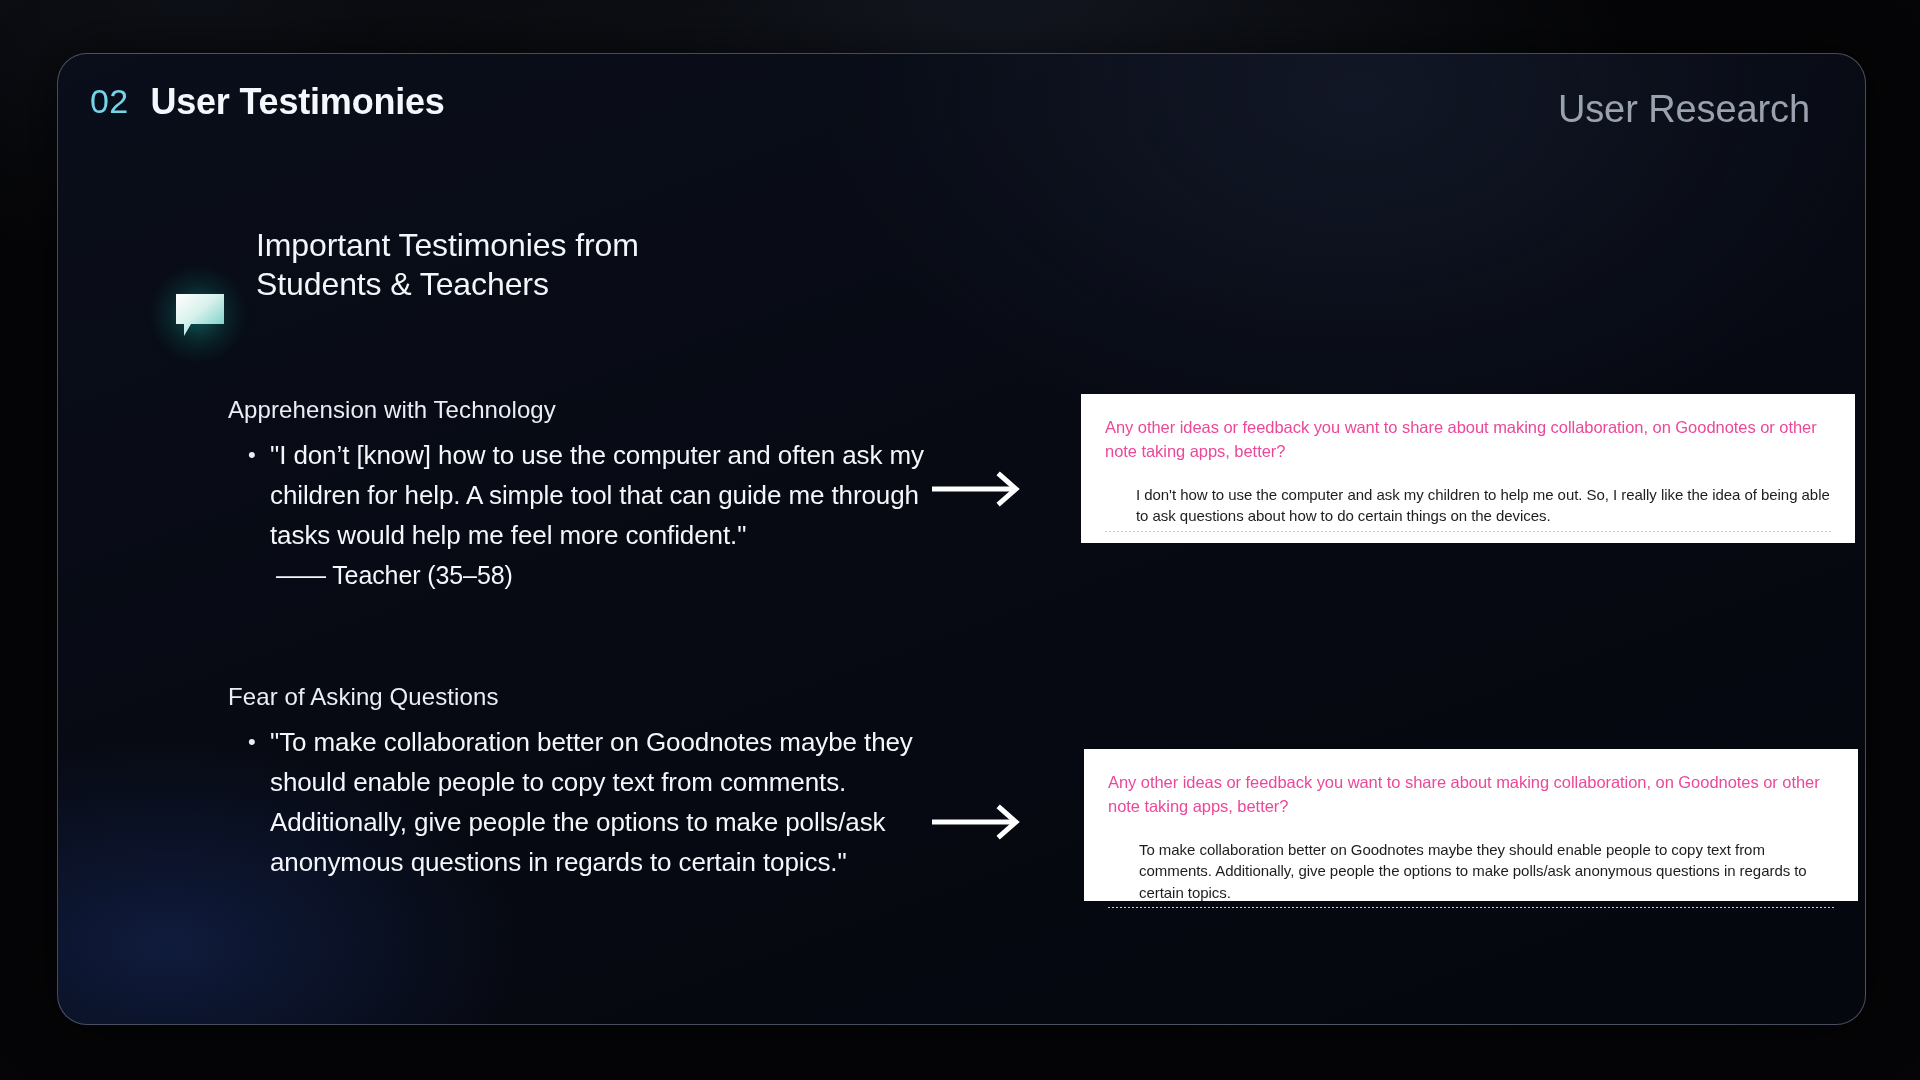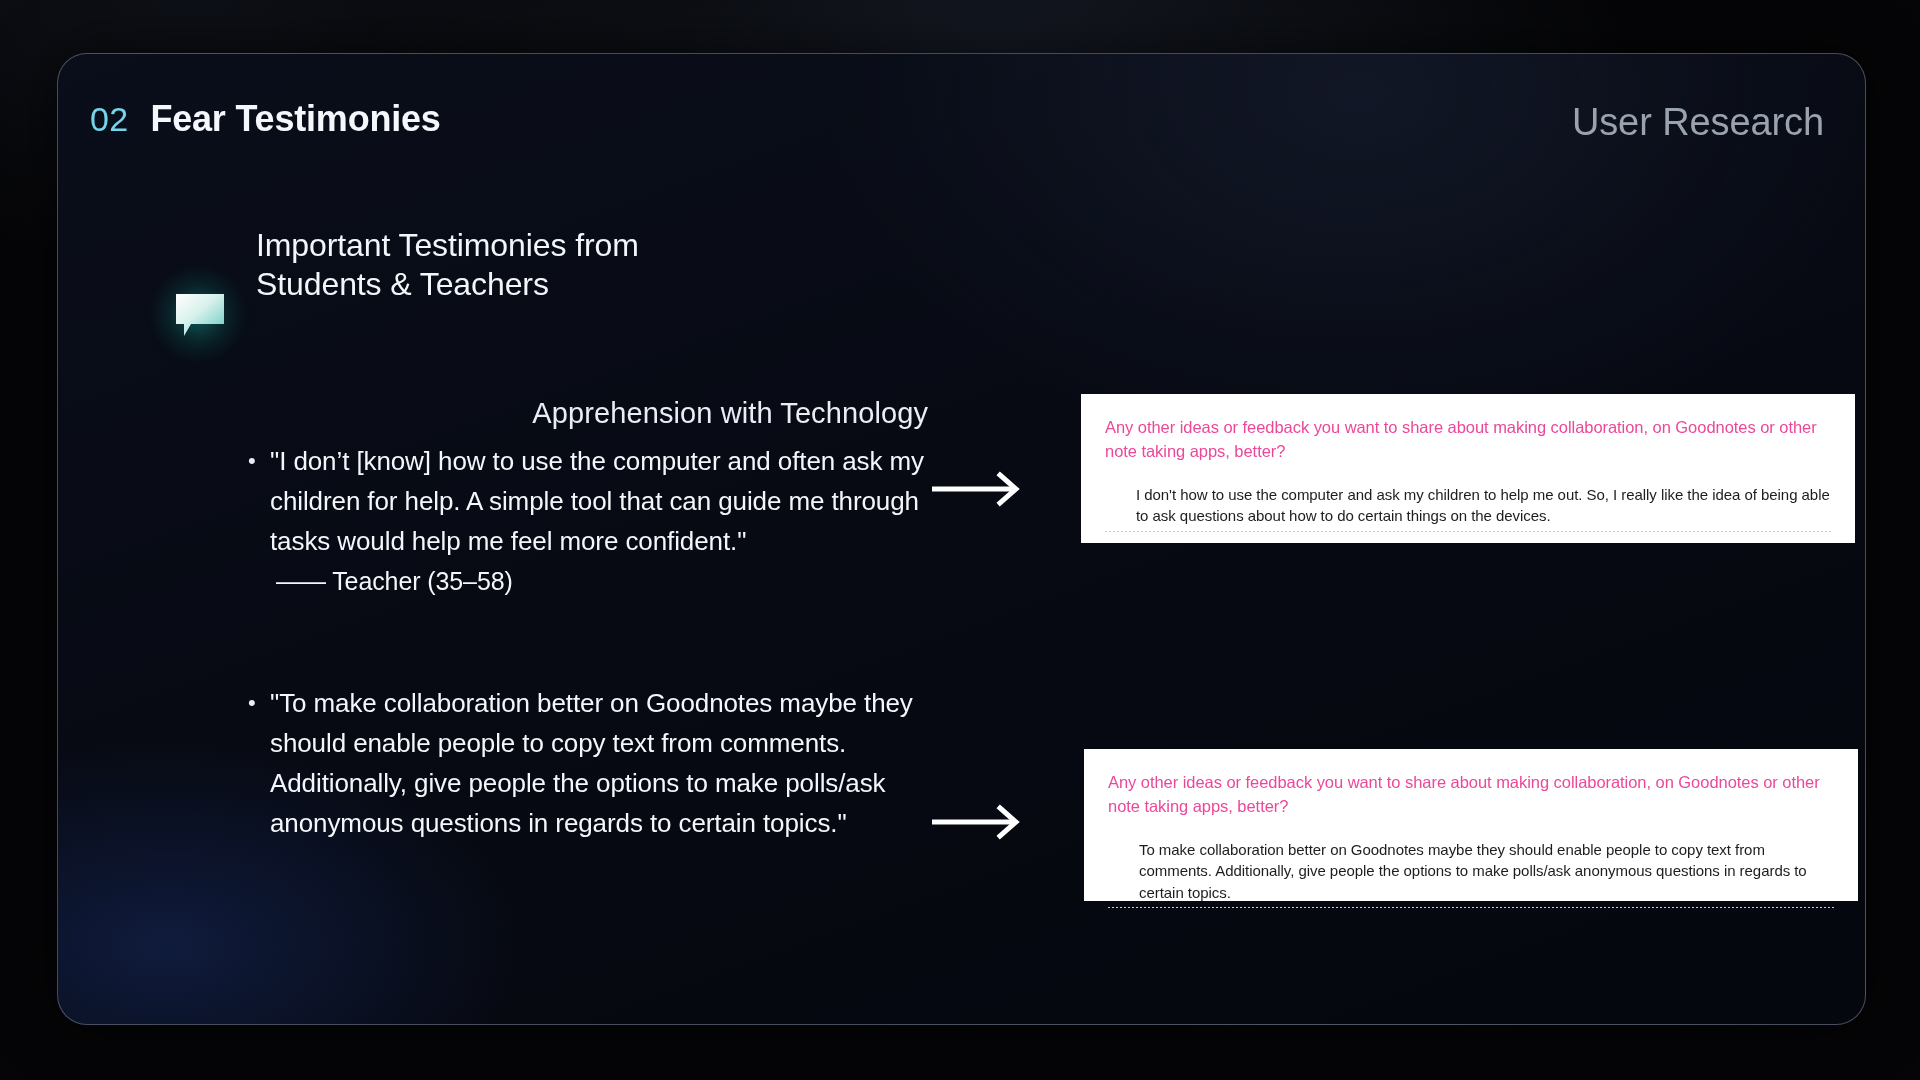--- a/index.html
+++ b/index.html
@@ -39,24 +39,24 @@
       linear-gradient(160deg, #0a0e1a 0%, #070a13 45%, #05070e 100%);
     overflow: hidden;
     box-shadow: 0 0 60px rgba(0,0,0,0.65);
   }
 
   
   #header {
     position: absolute;
     left: 32px;
     top: 30px;
-    right: 35px;
+    right: 49px;
     height: 70px;
     display: flex;
-    align-items: center;
+    align-items: flex-start;
   }
   #eyebrow-number {
     font-size: 34px;
     font-weight: 400;
     color: #74d4ea;
     letter-spacing: 0.3px;
     line-height: 1;
   }
   #slide-title {
     margin-left: 22px;
@@ -118,27 +118,26 @@
     letter-spacing: -0.1px;
     max-width: 560px;
   }
 
   
   .quote-block { position: absolute; left: 170px; width: 700px; }
   #quote-block-1 { top: 342px; }
   #quote-block-2 { top: 629px; }
 
   .quote-category {
-    font-size: 29px;
+    font-size: 24px;
     font-weight: 400;
     color: #e9eef4;
     letter-spacing: 0.1px;
     line-height: 1.2;
     margin-bottom: 10px;
-    text-align: right;
   }
   .quote-item {
     display: flex;
     padding-left: 20px;
   }
   .quote-bullet {
     color: #e9eef4;
     font-size: 22px;
     line-height: 40px;
     width: 22px;
@@ -206,21 +205,21 @@
 </style>
 </head>
 <body>
 
 <div id="stage">
 
   <div id="slide-card">
 
     <div id="header">
       <span id="eyebrow-number">02</span>
-      <span id="slide-title">Fear Testimonies</span>
+      <span id="slide-title">User Testimonies</span>
       <span id="section-label">User Research</span>
     </div>
 
     <div id="subheading-row">
       <div id="bubble-icon-wrap">
         <div id="bubble-glow"></div>
         <svg id="bubble-icon" viewBox="0 0 52 52">
           <defs>
             <linearGradient id="bubbleGrad" x1="0%" y1="0%" x2="100%" y2="100%">
               <stop offset="0%" stop-color="#ffffff"></stop>
@@ -242,20 +241,21 @@
       <div class="quote-item">
         <span class="quote-bullet">•</span>
         <div class="quote-body">
           <div class="quote-text">"I don’t [know] how to use the computer and often ask my children for help. A simple tool that can guide me through tasks would help me feel more confident."</div>
           <div class="quote-attribution">—— Teacher (35–58)</div>
         </div>
       </div>
     </div>
 
     <div class="quote-block" id="quote-block-2">
+      <div class="quote-category">Fear of Asking Questions</div>
       <div class="quote-item">
         <span class="quote-bullet">•</span>
         <div class="quote-body">
           <div class="quote-text">"To make collaboration better on Goodnotes maybe they should enable people to copy text from comments. Additionally, give people the options to make polls/ask anonymous questions in regards to certain topics."</div>
         </div>
       </div>
     </div>
 
     <svg class="flow-arrow" id="flow-arrow-1" viewBox="0 0 96 40">
       <line x1="2" y1="20" x2="82" y2="20" stroke="#ffffff" stroke-width="5"></line>

